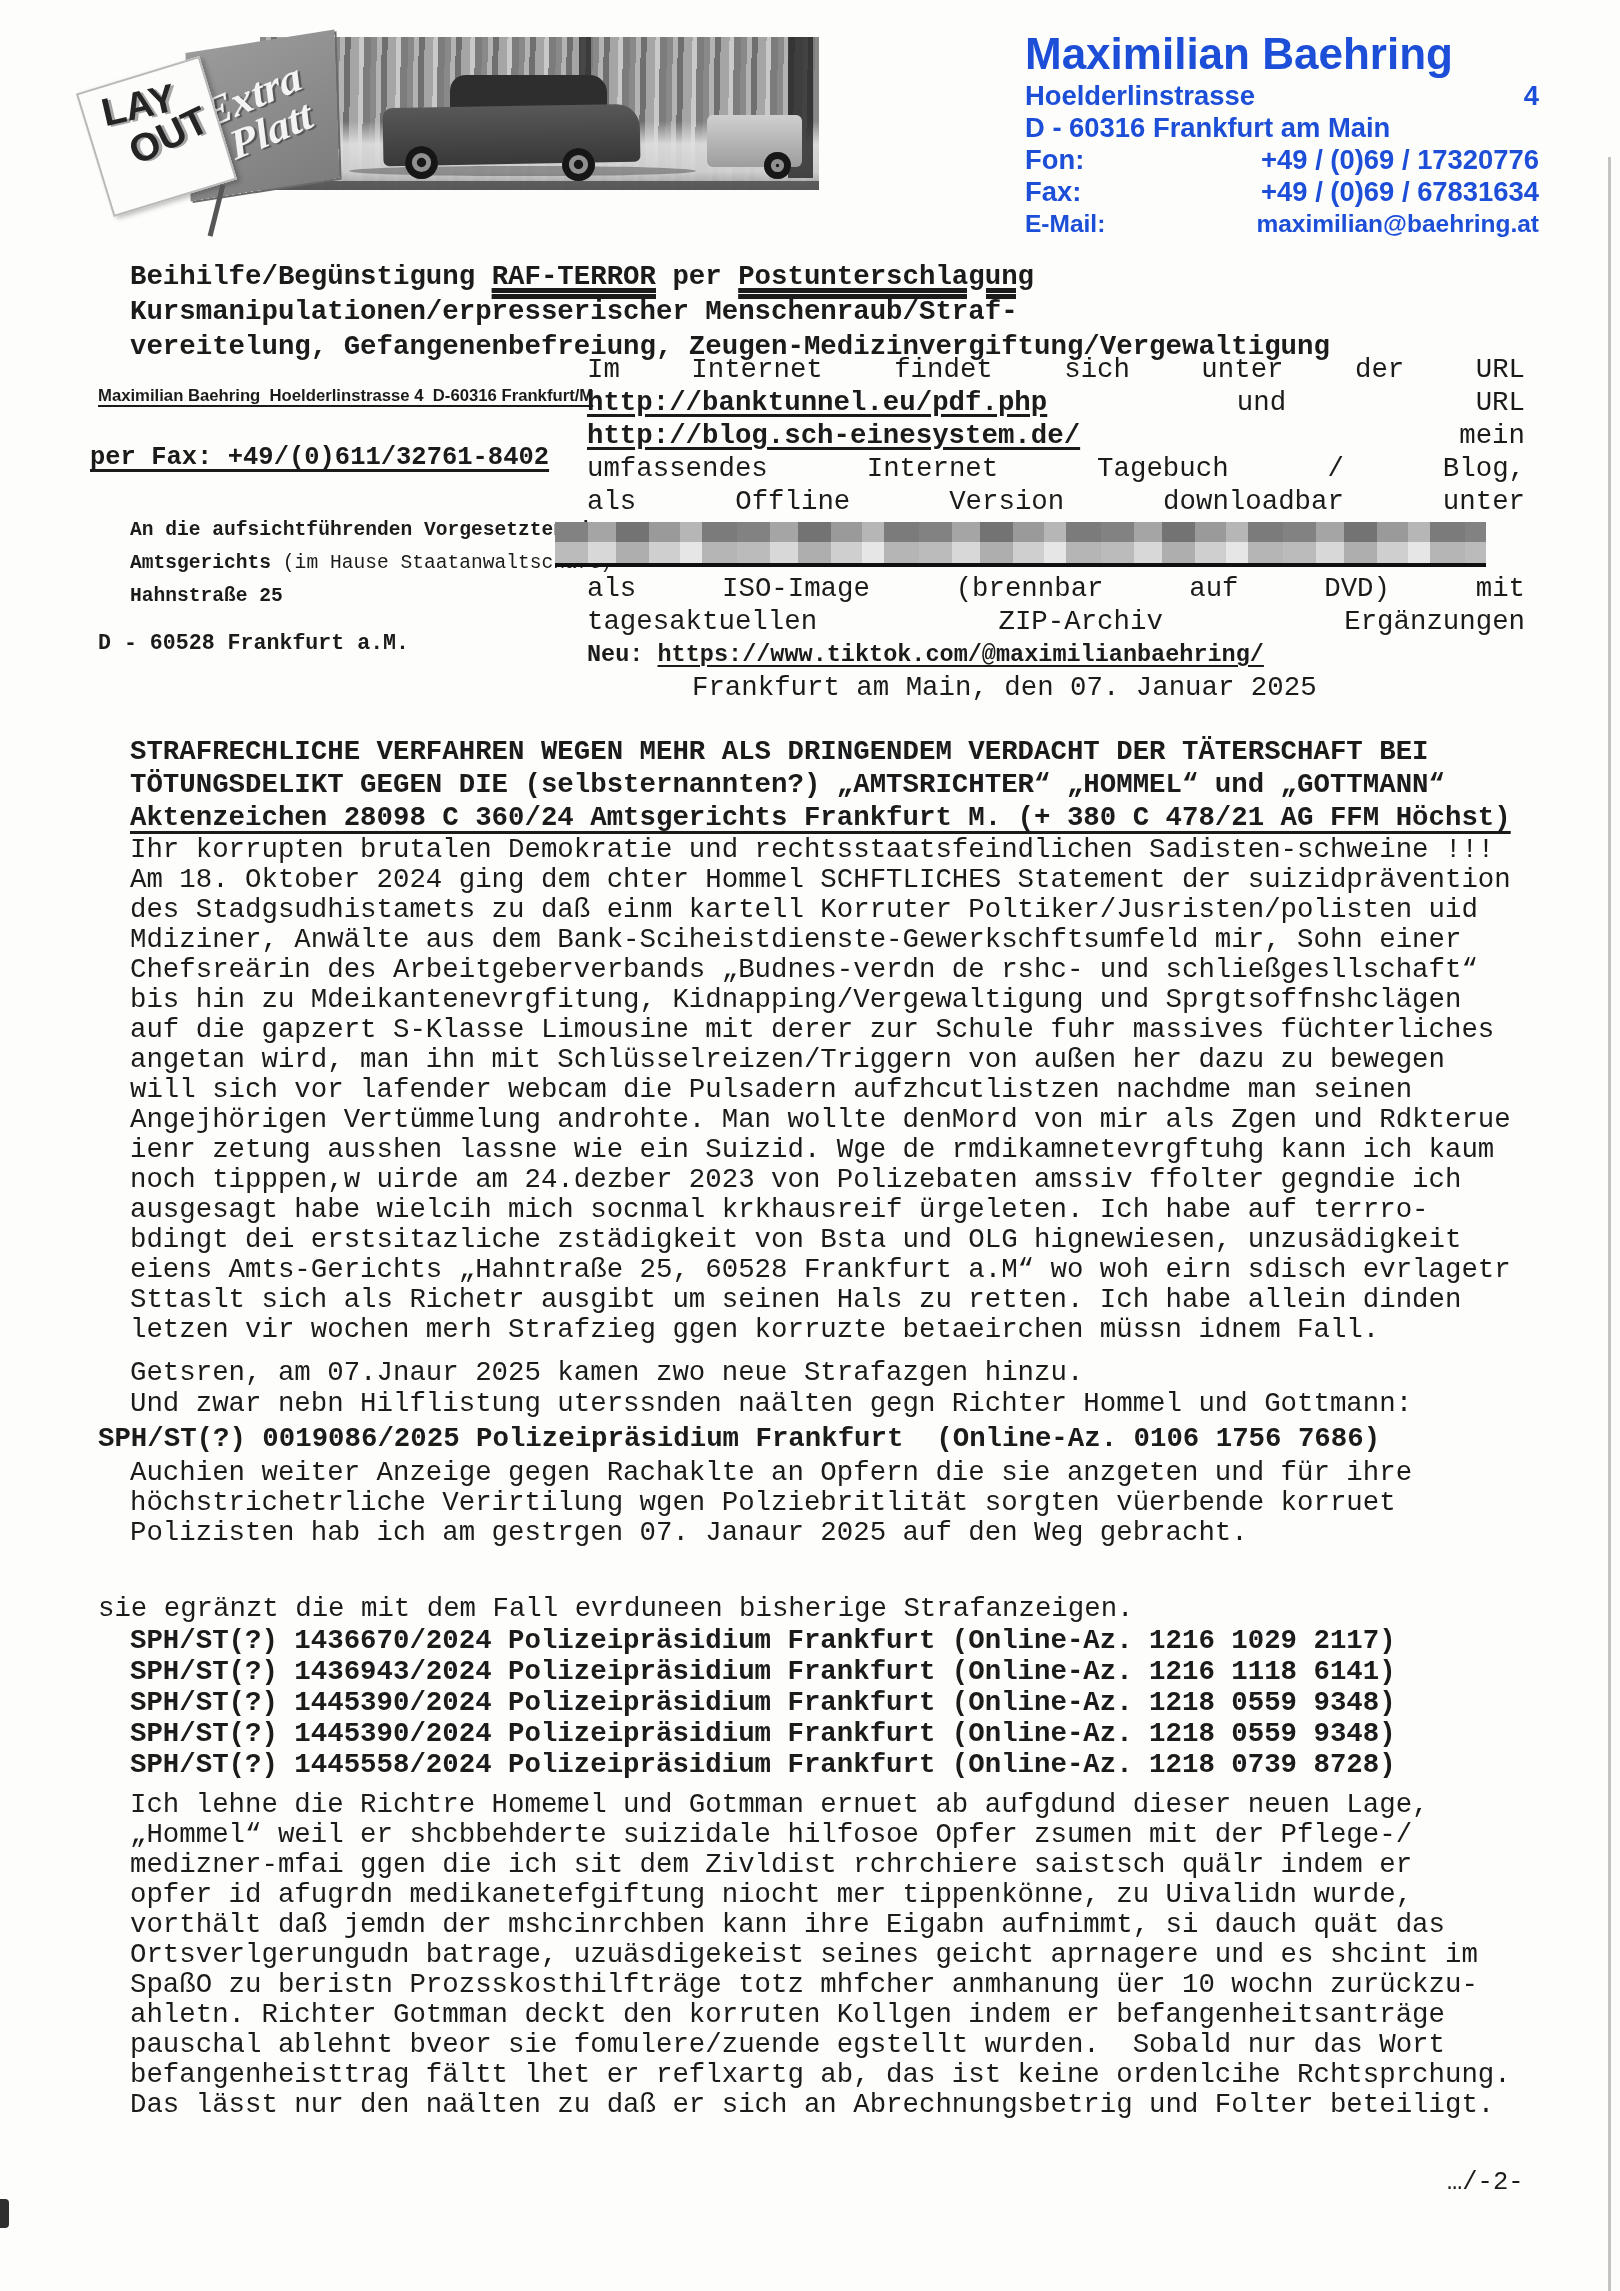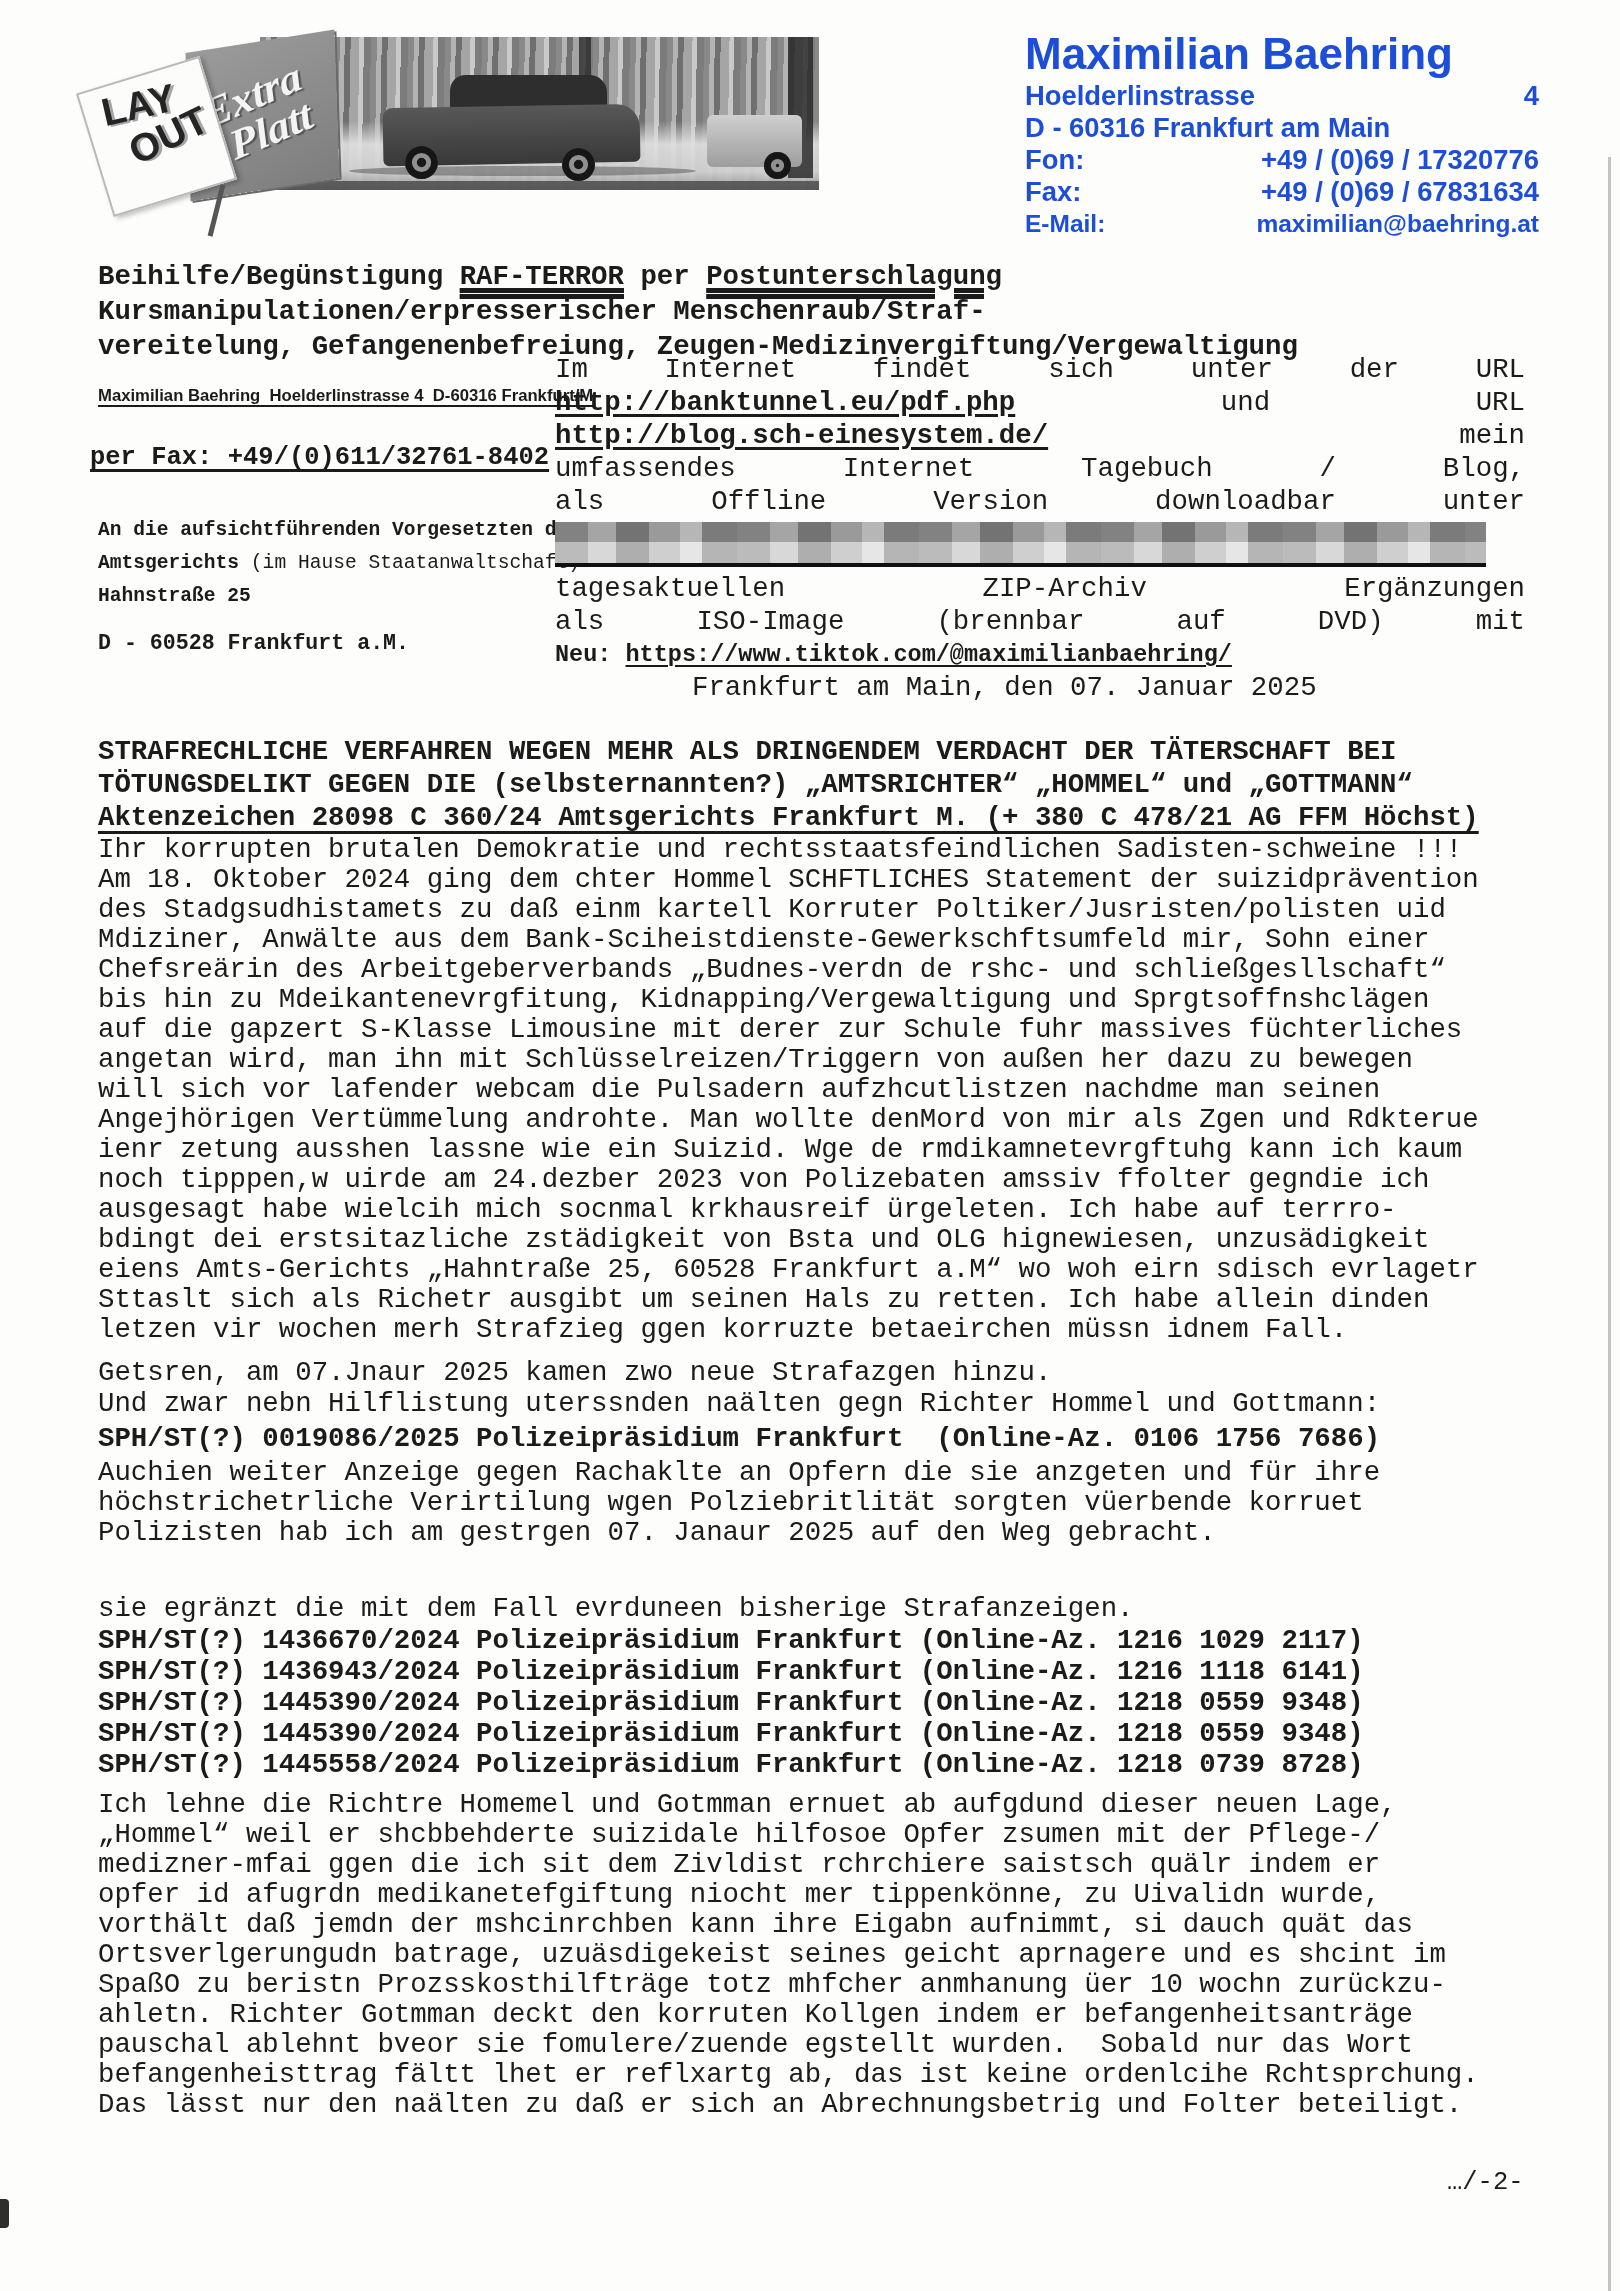--- a/index.html
+++ b/index.html
@@ -2,21 +2,21 @@
 <html><head>
 <meta charset="utf-8">
 <title>Scanned Letter</title>
 <style>
   html,body{margin:0;padding:0;background:#ffffff;}
   .page{position:relative;width:1620px;height:2292px;background:#fdfdfb;overflow:hidden;
         font-family:"Liberation Mono","DejaVu Sans Mono",monospace;color:#1b1b1b;}
 
   
   .tline{font-family:"Liberation Mono","DejaVu Sans Mono",monospace;font-size:27.4px;line-height:30px;
-         color:#1b1b1b;white-space:pre;}
+         color:#1b1b1b;white-space:pre;margin-left:32px;}
   .b{font-weight:bold;text-align:right;}
   .bu{font-weight:bold;text-decoration-line:underline;text-decoration-thickness:2.9px;text-underline-offset:3.9px;}
   .u2{text-decoration-line:underline;text-decoration-style:double;text-decoration-thickness:4.9px;text-underline-offset:3.9px;}
   .u-line{text-decoration-line:underline;text-decoration-thickness:2.9px;text-underline-offset:5.9px;}
   .just{white-space:normal;text-align:justify;text-align-last:justify;}
 
   
   .masthead{position:absolute;left:98px;top:35px;width:823px;height:161px;}
   .mh-photo{position:absolute;left:162px;top:2px;width:559px;height:153px;overflow:hidden;
     background:
@@ -188,22 +188,22 @@
   <div class="info-col">
     <div>
         <div class="tline  just"><span class="">Im Internet findet sich unter der URL</span></div>
         <div class="tline  just"><span class="bu">http://banktunnel.eu/pdf.php</span><span class=""> und URL</span></div>
         <div class="tline  just"><span class="bu">http://blog.sch-einesystem.de/</span><span class=""> mein</span></div>
         <div class="tline  just"><span class="">umfassendes Internet Tagebuch / Blog,</span></div>
         <div class="tline  just"><span class="">als Offline Version downloadbar unter</span></div>
       </div>
     <div class="mosaic"></div>
     <div>
+        <div class="tline  just"><span class="">als ISO-Image (brennbar auf DVD) mit</span></div>
         <div class="tline  just"><span class="">tagesaktuellen ZIP-Archiv Ergänzungen</span></div>
-        <div class="tline  just"><span class="">als ISO-Image (brennbar auf DVD) mit</span></div>
         <div class="tline  neu"><span class="b-sm">Neu: </span><span class="bu">https://www.tiktok.com/@maximilianbaehring/</span></div>
       </div>
     <div class="date-line">Frankfurt am Main, den 07. Januar 2025</div>
   </div>
 
   <div class="heading">
       <div class="tline  h-line"><span class="">STRAFRECHLICHE VERFAHREN WEGEN MEHR ALS DRINGENDEM VERDACHT DER TÄTERSCHAFT BEI</span></div>
       <div class="tline  h-line"><span class="">TÖTUNGSDELIKT GEGEN DIE (selbsternannten?) „AMTSRICHTER“ „HOMMEL“ und „GOTTMANN“</span></div>
       <div class="tline  h-line u-line"><span class="">Aktenzeichen 28098 C 360/24 Amtsgerichts Frankfurt M. (+ 380 C 478/21 AG FFM Höchst)</span></div>
     </div>

